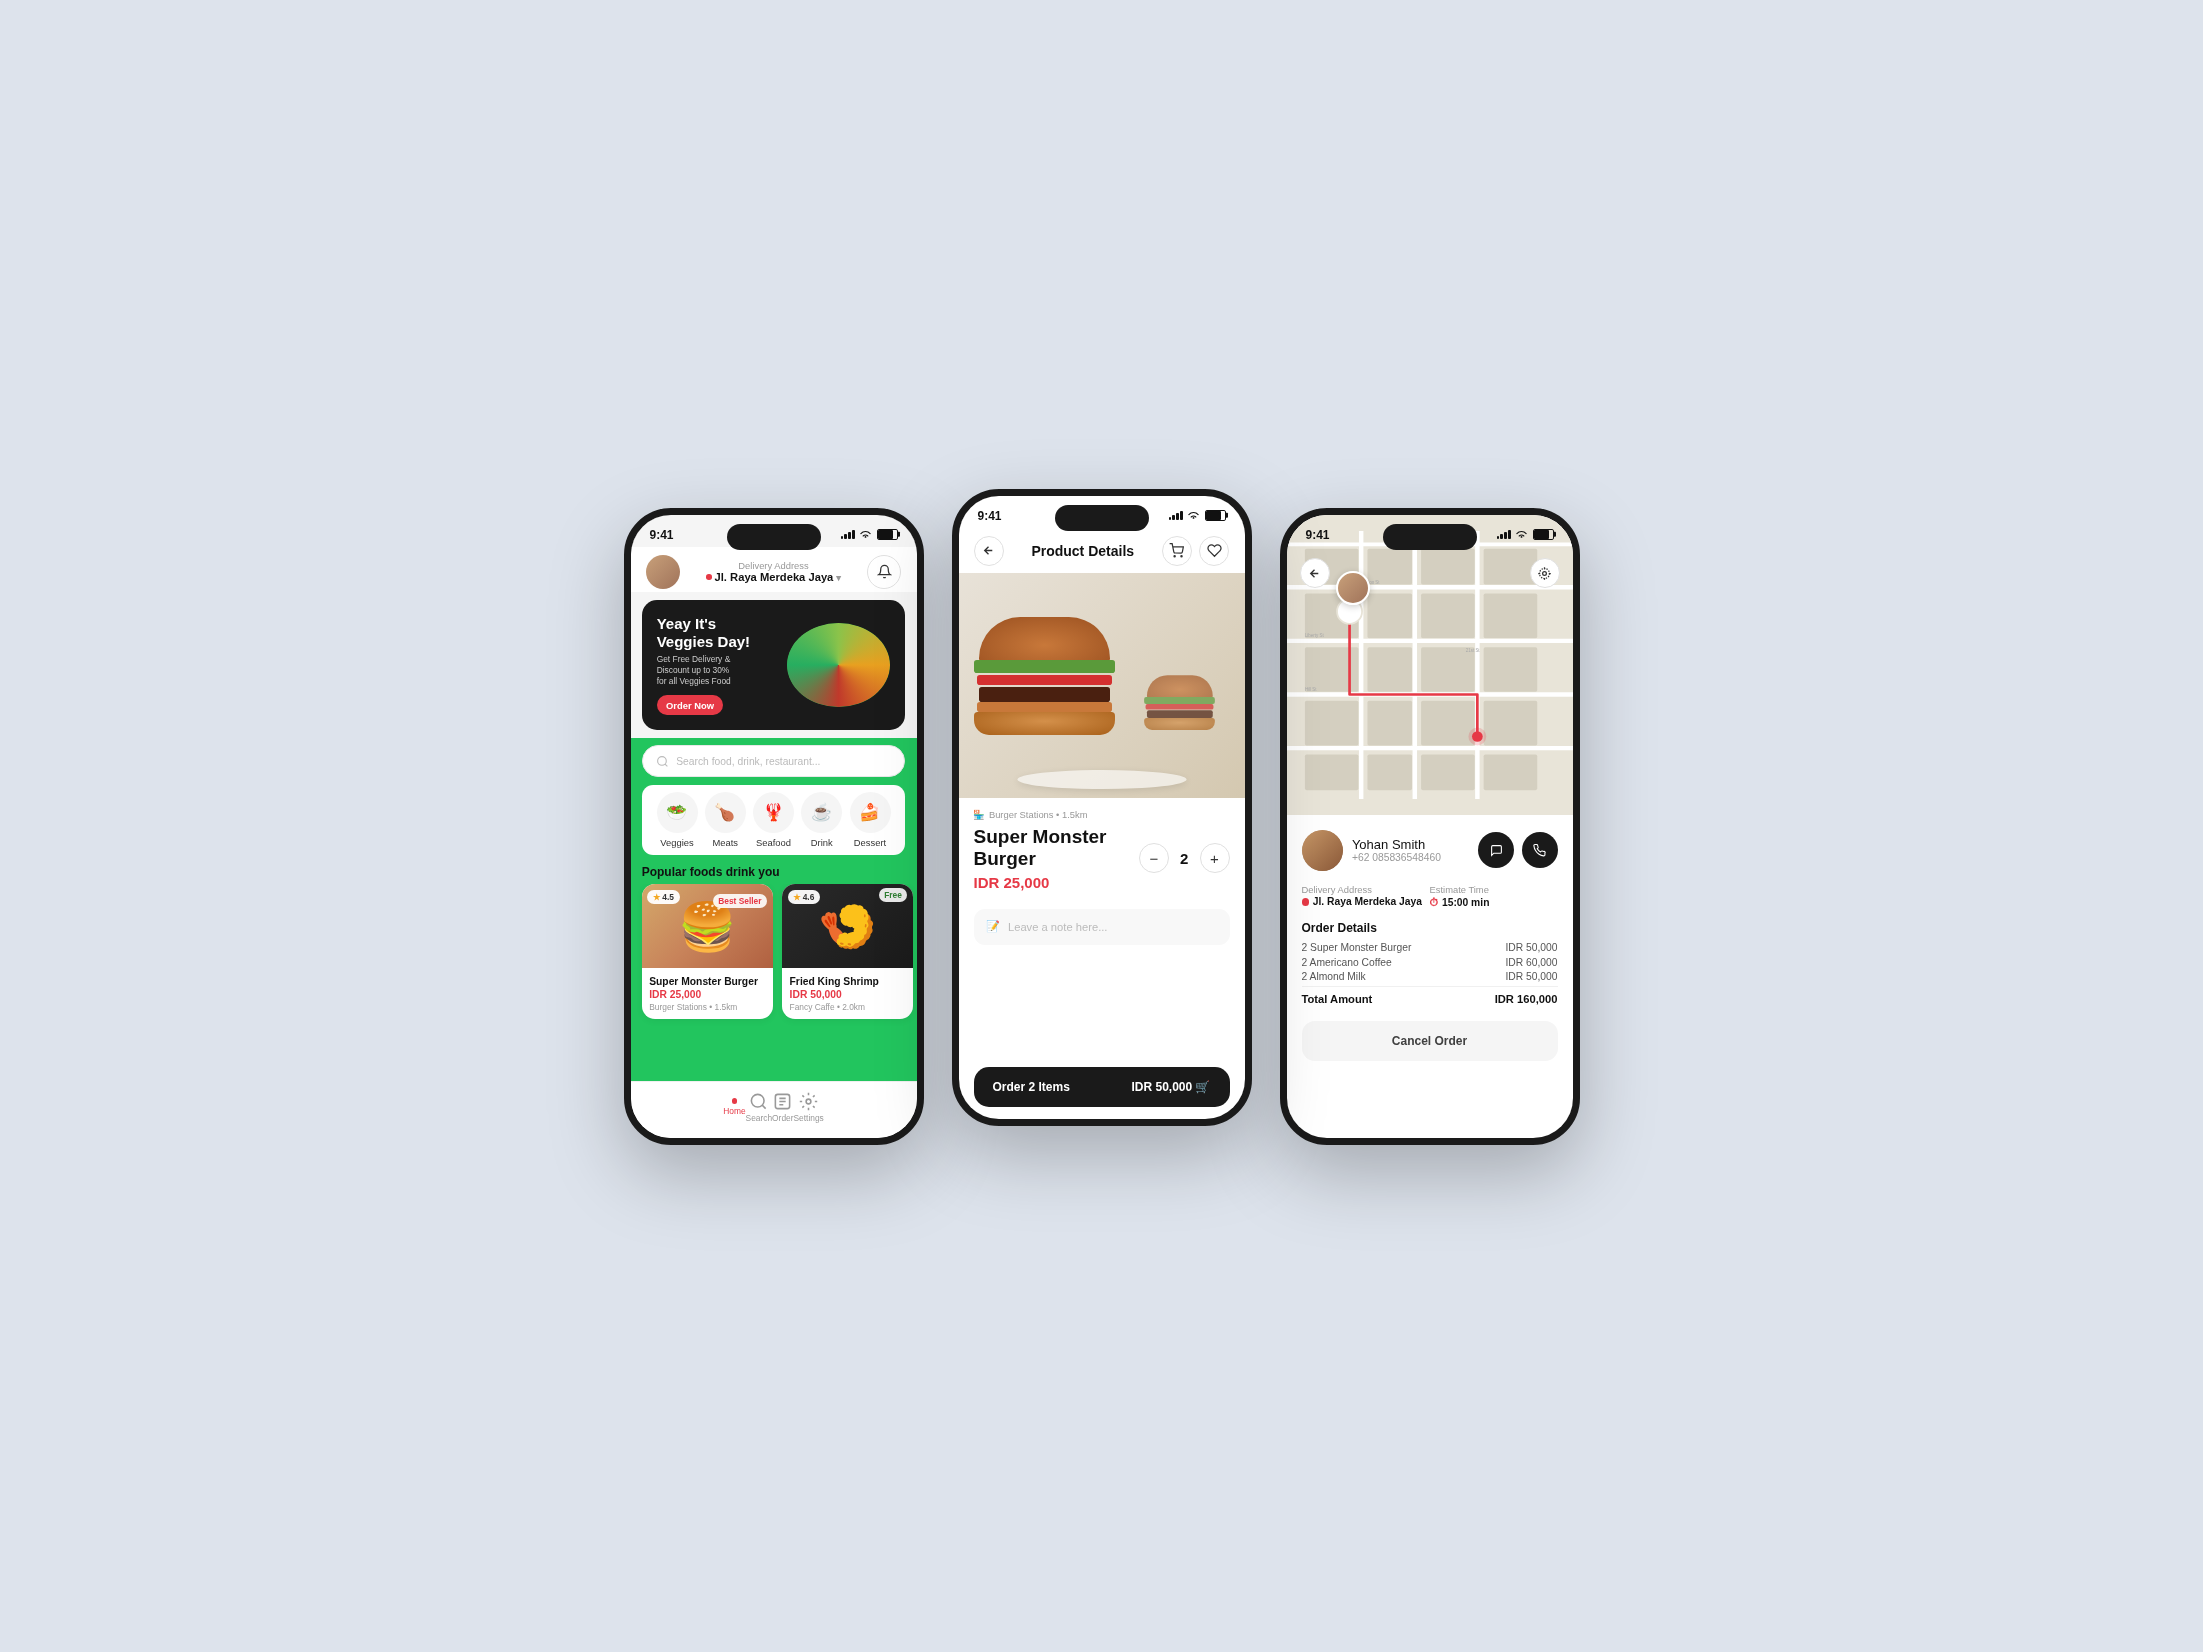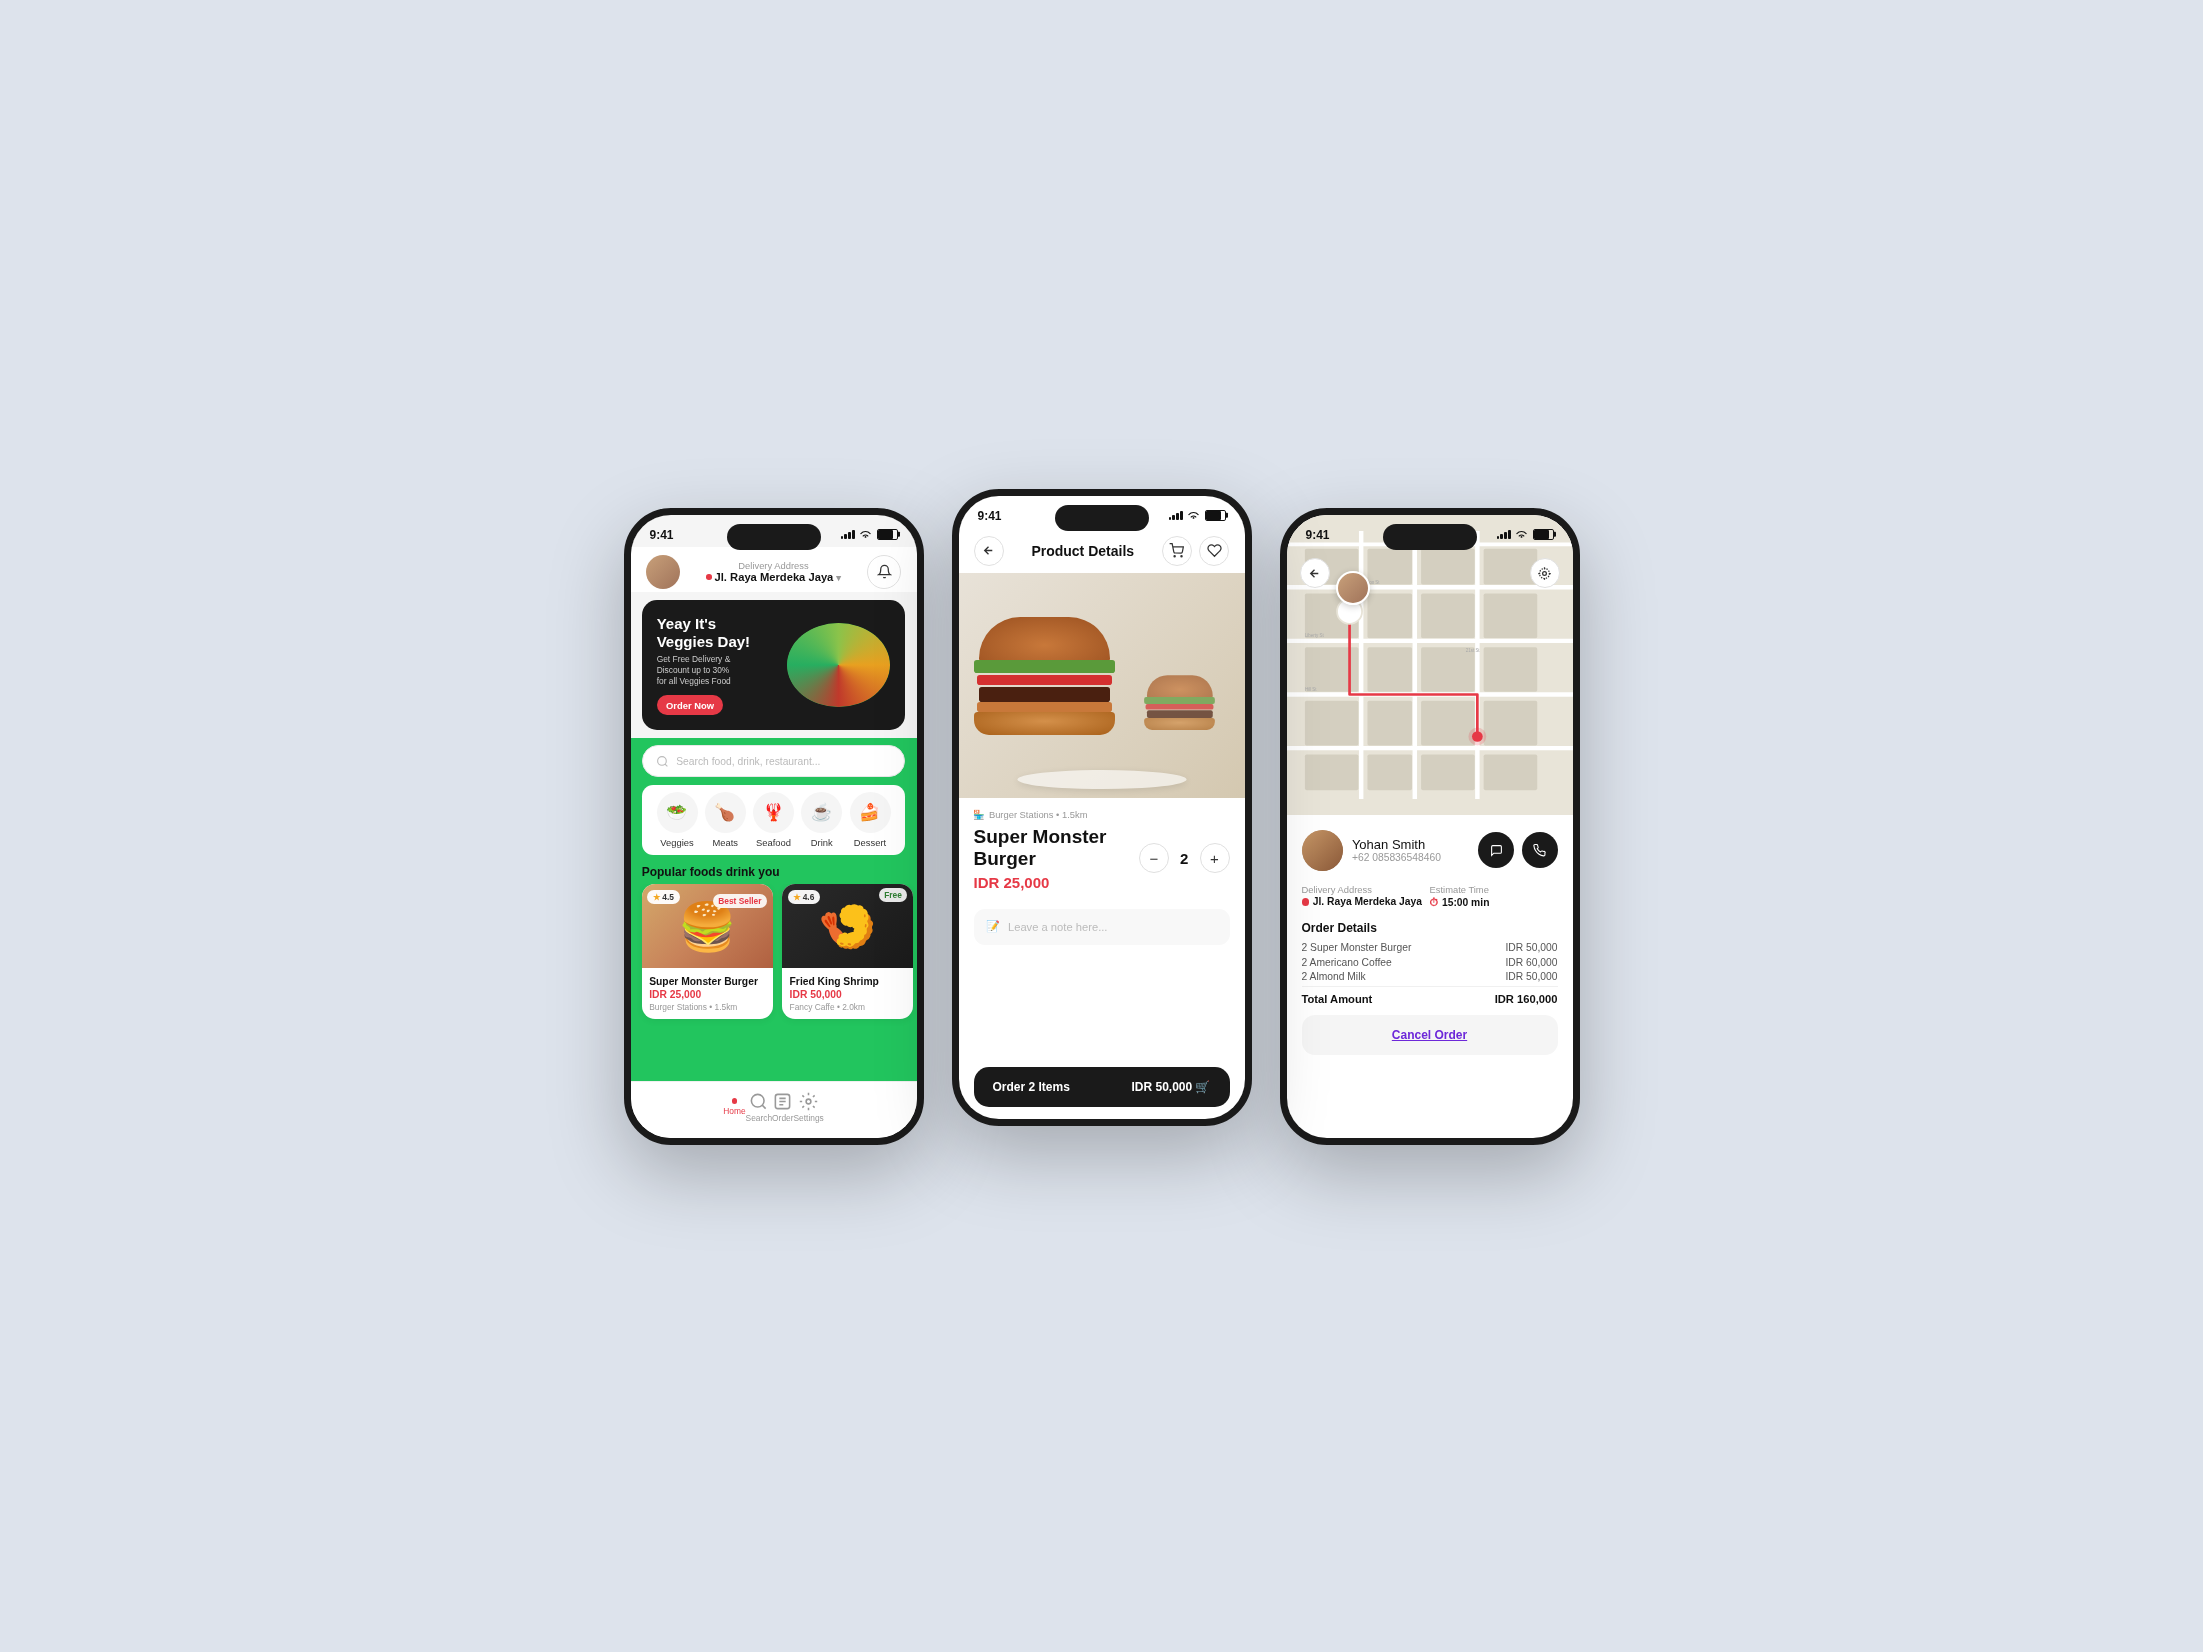--- a/index.html
+++ b/index.html
@@ -355,41 +355,40 @@
 
     .address-row {
       display: flex; justify-content: space-between; margin-bottom: 11.2px;
     }
     .addr-col { flex: 1; }
     .addr-label { font-size: 9.4px; color: #999; margin-bottom: 1.9px; }
     .addr-value { display: flex; align-items: center; gap: 3.7px; font-size: 10.3px; font-weight: 600; color: #111; }
     .time-value { display: flex; align-items: center; gap: 3.7px; font-size: 10.3px; font-weight: 600; color: #111; }
     .clock-icon { color: #e63946; font-size: 11.2px; }
 
-    .order-details-section { margin-bottom: 10px; }
+    .order-details-section { margin-bottom: 16px; }
     .od-title { font-size: 12px; font-weight: 700; color: #111; margin-bottom: 7.5px; }
     .od-row {
       display: flex; justify-content: space-between;
       font-size: 10.3px; color: #555; margin-bottom: 3.7px;
     }
     .od-row.total {
       font-size: 11.2px; font-weight: 700; color: #111;
       border-top: 0.9px solid #f0f0f0; padding-top: 5.6px; margin-top: 3.7px;
     }
 
     .cancel-btn {
       width: 100%;
       background: #f5f5f5;
       border-radius: 13px;
       padding: 13px;
       text-align: center;
       font-size: 12px;
       font-weight: 600;
-      color: #6d28d9;
-      text-decoration: underline;
+      color: #404040;
     }
   </style>
 </head>
 <body>
 
 <div class="phones-container">
 
   <div class="phone">
     <div class="dynamic-island"></div>
     <div class="phone-inner">

